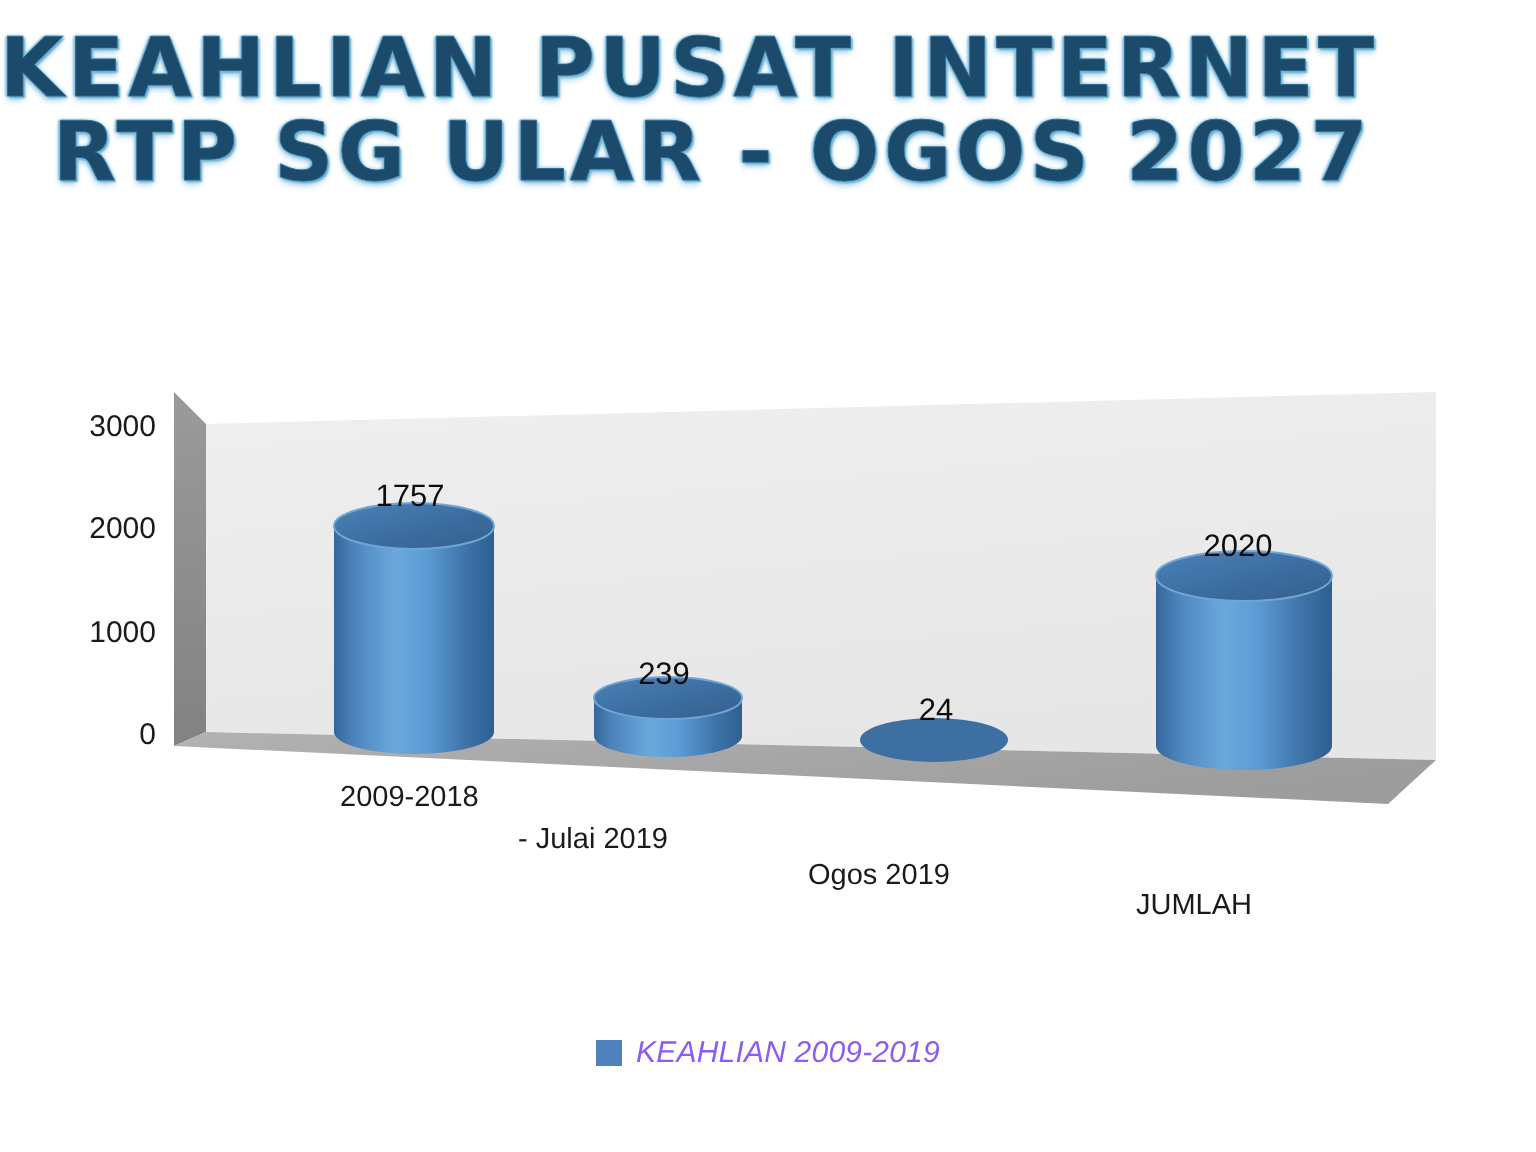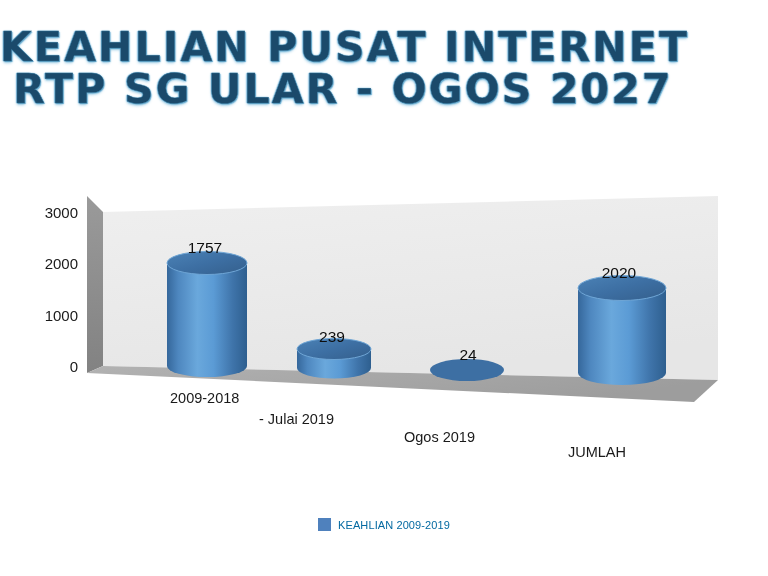--- a/index.html
+++ b/index.html
@@ -15,24 +15,24 @@
     position: relative;
   }
   #slide {
     position: absolute;
     inset: 0;
     width: 768px;
     height: 576px;
   }
   .title-block {
     position: absolute;
-    top: 26px;
+    top: 13px;
     left: 0;
     width: 686px;
-    text-align: center;
+    text-align: right;
     line-height: 1.03;
   }
   .title-line {
     font-family: "DejaVu Sans", sans-serif;
     font-weight: bold;
     font-size: 41px;
     letter-spacing: 2.2px;
     color: #1b4a6b;
     text-shadow:
       0 0 2px #8fc4e0,
@@ -73,23 +73,24 @@
     gap: 7px;
   }
   .legend-swatch {
     width: 13px;
     height: 13px;
     background: #4f81bd;
     display: block;
   }
   .legend-text {
     font-family: "Liberation Sans", sans-serif;
-    font-size: 11px;
-    color: #0369a1;
+    font-size: 15px;
+    color: #8b5cf6;
     letter-spacing: 0.1px;
+    font-style: italic;
   }
 </style>
 </head>
 <body>
 
 <div id="slide">
 
   <div class="title-block">
     <div class="title-line">KEAHLIAN PUSAT INTERNET</div>
     <div class="title-line">RTP SG ULAR - OGOS 2027</div>

